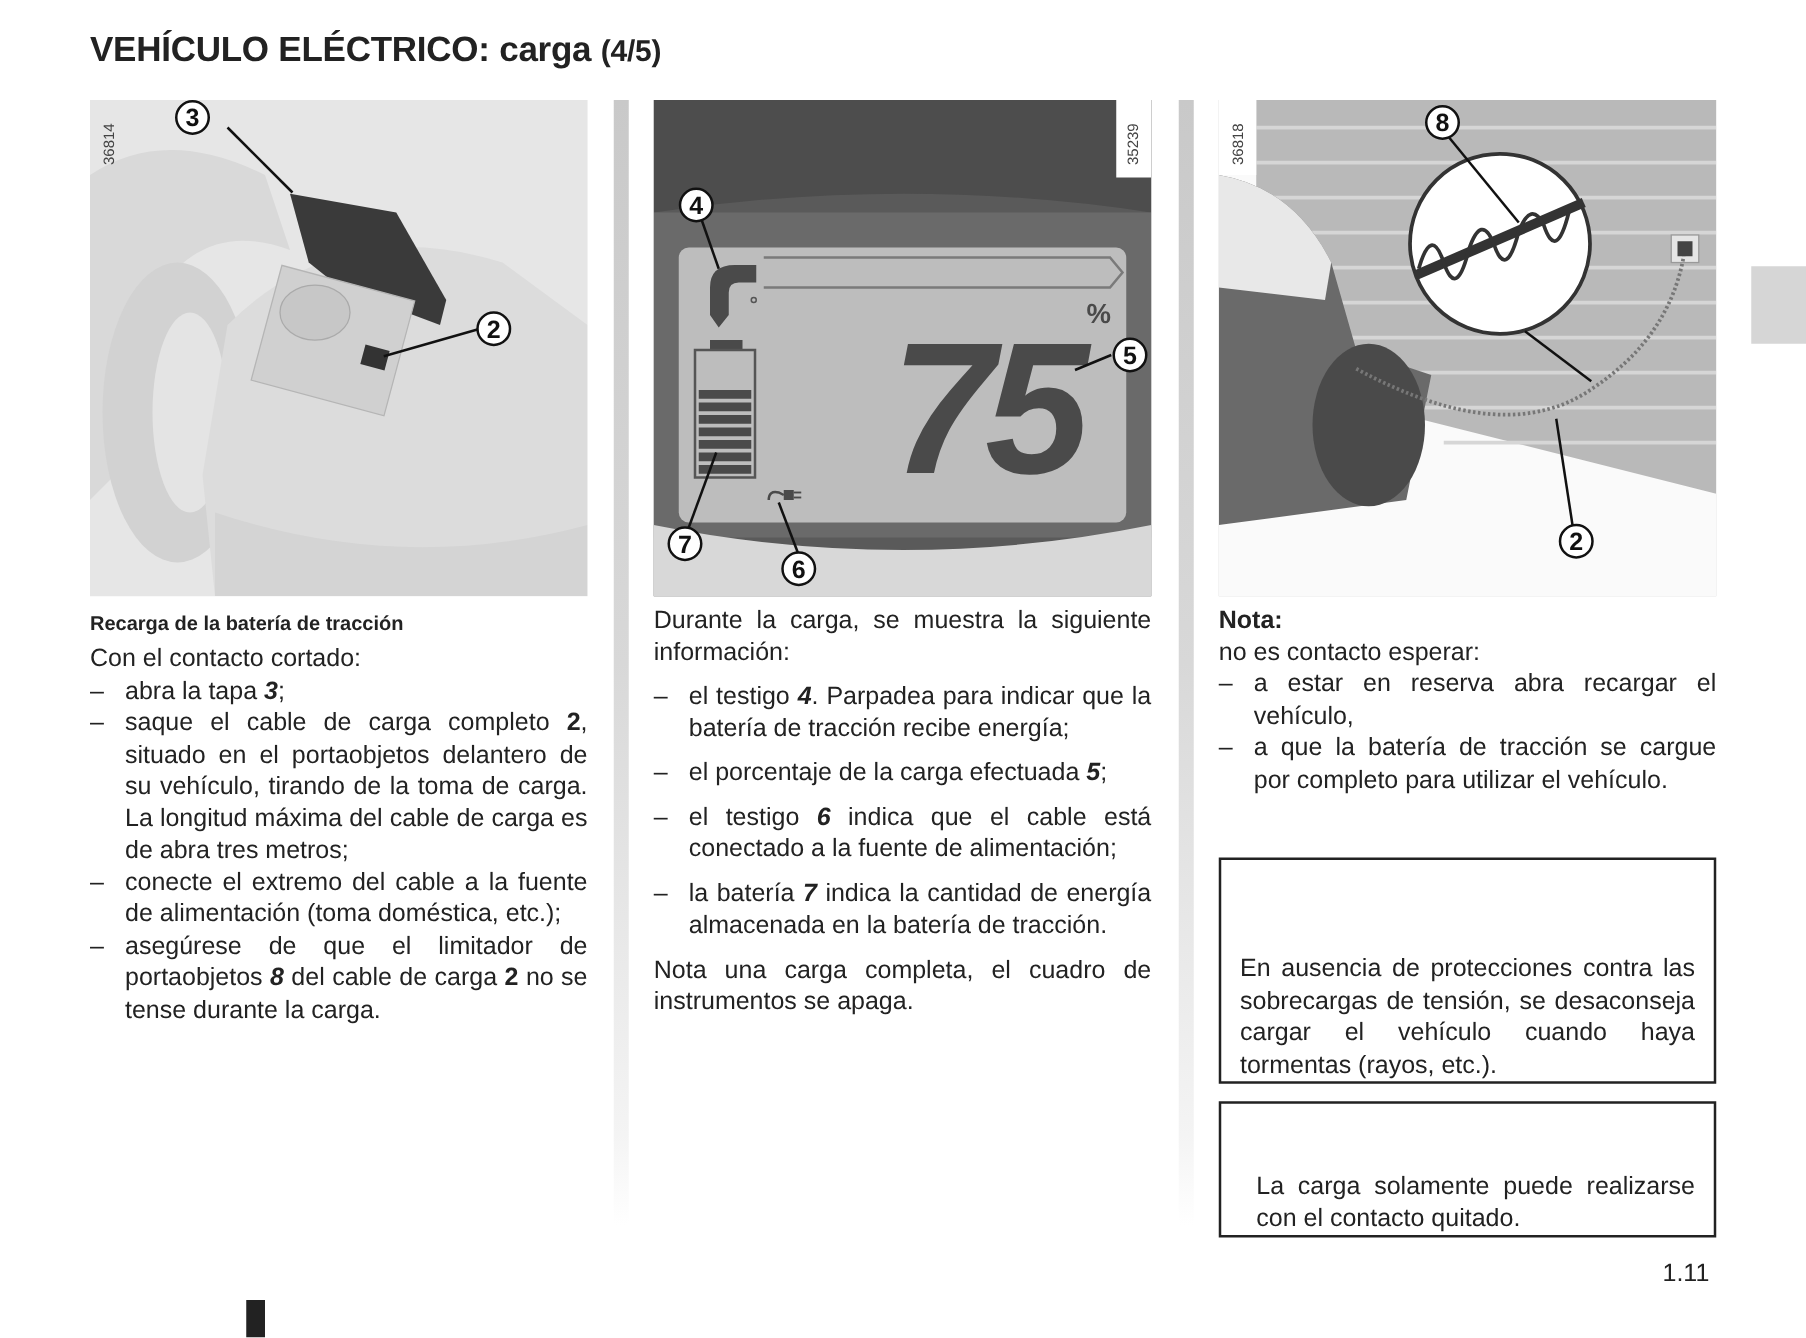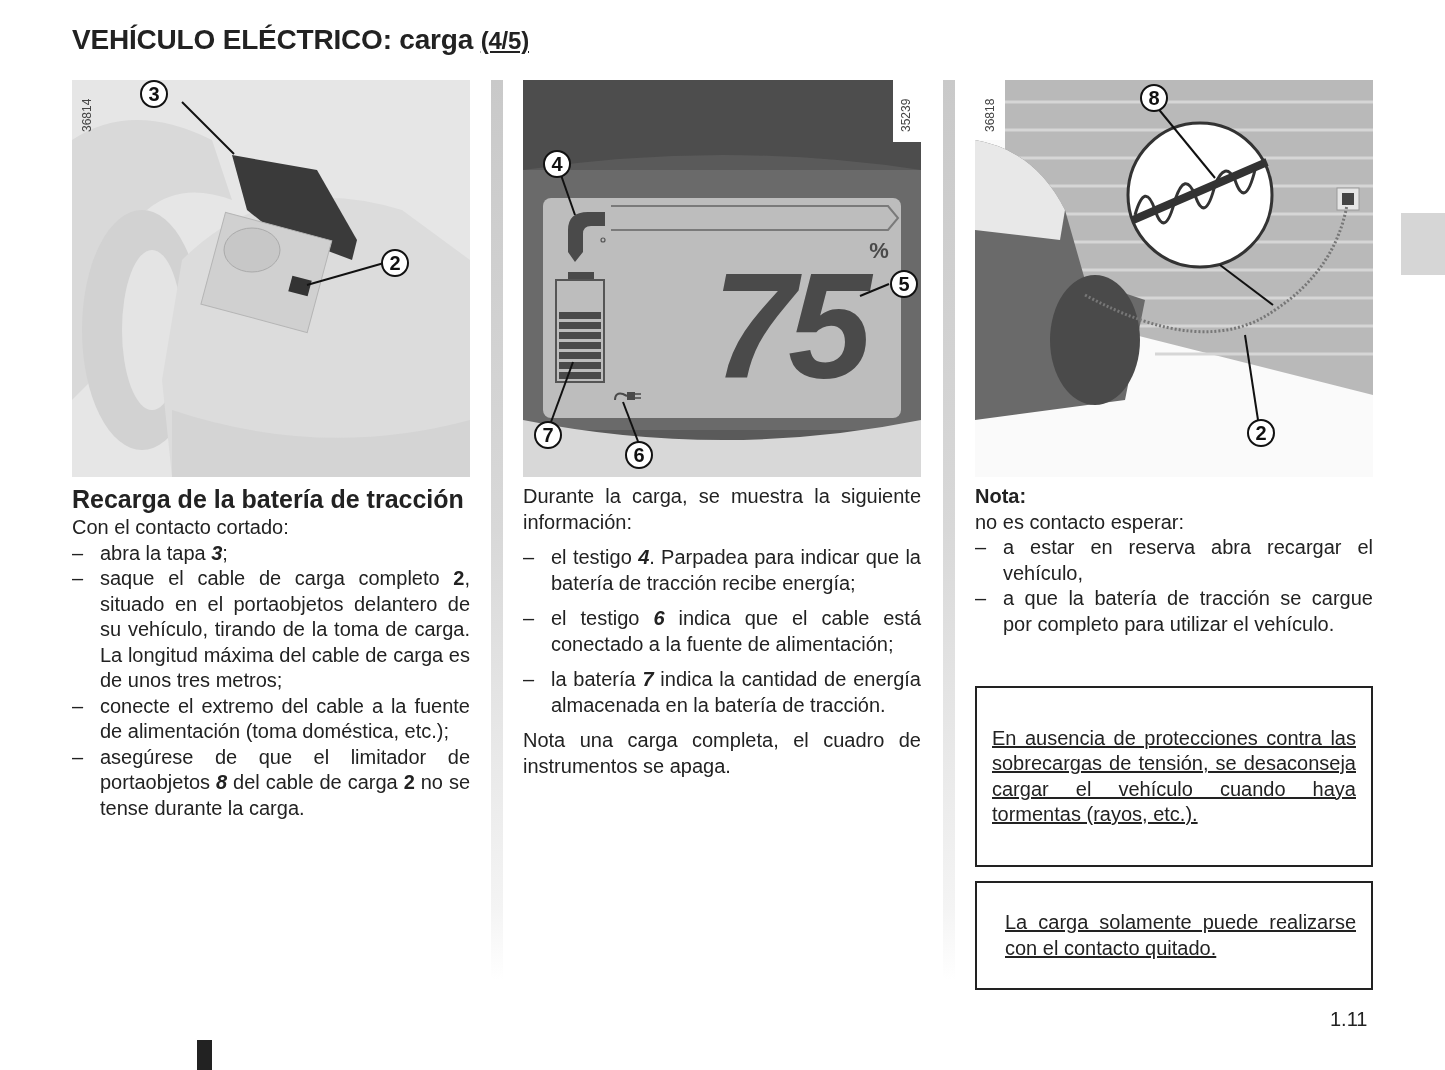--- a/index.html
+++ b/index.html
@@ -3,21 +3,21 @@
   <meta charset="utf-8">
   <style>
     * { box-sizing: border-box; margin: 0; padding: 0; }
     html, body { width: 1445px; height: 1070px; background: #ffffff; overflow: hidden; }
     body { position: relative; font-family: "Liberation Sans", sans-serif; color: #222; }
 
     .page-title {
       position: absolute; left: 72px; top: 24px;
       font-size: 28px; font-weight: bold; color: #222; letter-spacing: -0.2px;
     }
-    .page-title .suffix { font-size: 24px; text-decoration: underline; }
+    .page-title .suffix { font-size: 24px; }
 
     .divider {
       position: absolute; top: 80px; width: 12px; height: 900px;
       background: linear-gradient(to bottom, #c9c9c9 0%, #d8d8d8 50%, #f4f4f4 92%, #ffffff 100%);
     }
     .divider.d1 { left: 491px; }
     .divider.d2 { left: 943px; }
 
     .side-tab {
       position: absolute; left: 1401px; top: 213px; width: 44px; height: 62px;
@@ -33,36 +33,35 @@
     .ref-code {
       position: absolute; font-size: 12px; color: #444;
       transform: rotate(-90deg); transform-origin: left top; white-space: nowrap;
     }
 
     .column { position: absolute; top: 484px; width: 398px; font-size: 20px; line-height: 25.5px; color: #222; }
     .col1 { left: 72px; }
     .col2 { left: 523px; }
     .col3 { left: 975px; }
 
-    .section-heading { font-size: 25px; font-weight: bold; line-height: 31px; margin-bottom: 0; }
+    .section-heading { font-size: 16px; font-weight: bold; line-height: 31px; margin-bottom: 0; }
     .para { text-align: justify; }
     .dash-list { list-style: none; }
     .dash-list li { position: relative; padding-left: 28px; text-align: justify; }
     .dash-list li::before { content: "–"; position: absolute; left: 0; top: 0; }
     .col2 .dash-list li { margin-top: 10px; }
     .col2 .para.after { margin-top: 10px; }
     .ref { font-weight: bold; font-style: italic; }
     .ref-b { font-weight: bold; }
     .note-label { font-weight: bold; }
 
     .warn-box {
       position: absolute; left: 975px; width: 398px; border: 2px solid #222;
-      font-size: 20px; line-height: 25.5px; padding: 0 15px; display: flex; align-items: center;
+      font-size: 20px; line-height: 25.5px; padding: 0 15px; display: flex; align-items: flex-end;
       text-align: justify;
-      text-decoration: underline;
     }
     .warn-box.b1 { top: 686px; height: 181px; }
     .warn-box.b2 { top: 881px; height: 109px; padding-left: 28px; }
 
     .page-number { position: absolute; left: 1330px; top: 1008px; font-size: 20px; color: #222; }
     .page-marker { position: absolute; left: 197px; top: 1040px; width: 15px; height: 30px; background: #222; }
   </style>
 </head>
 <body>
 
@@ -191,30 +190,31 @@
     <rect x="0" y="0" width="30" height="60" fill="#fff"></rect>
   </svg>
   <div class="ref-code" style="left:8px; top:52px;">36818</div>
 </div>
 
 <div class="column col1">
   <h2 class="section-heading">Recarga de la batería de tracción</h2>
   <p class="para">Con el contacto cortado:</p>
   <ul class="dash-list">
     <li><span>abra la tapa </span><span class="ref">3</span><span>;</span></li>
-    <li><span>saque el cable de carga completo </span><span class="ref-b">2</span><span>, situado en el portaobjetos delantero de su vehículo, tirando de la toma de carga. La longitud máxima del cable de carga es de unos tres metros;</span></li>
+    <li><span>saque el cable de carga completo </span><span class="ref-b">2</span><span>, situado en el portaobjetos delantero de su vehículo, tirando de la toma de carga. La longitud máxima del cable de carga es de abra tres metros;</span></li>
     <li><span>conecte el extremo del cable a la fuente de alimentación (toma doméstica, etc.);</span></li>
     <li><span>asegúrese de que el limitador de portaobjetos </span><span class="ref">8</span><span> del cable de carga </span><span class="ref-b">2</span><span> no se tense durante la carga.</span></li>
   </ul>
 </div>
 
 <div class="column col2">
   <p class="para">Durante la carga, se muestra la siguiente información:</p>
   <ul class="dash-list">
     <li><span>el testigo </span><span class="ref">4</span><span>. Parpadea para indicar que la batería de tracción recibe energía;</span></li>
+    <li><span>el porcentaje de la carga efectuada </span><span class="ref">5</span><span>;</span></li>
     <li><span>el testigo </span><span class="ref">6</span><span> indica que el cable está conectado a la fuente de alimentación;</span></li>
     <li><span>la batería </span><span class="ref">7</span><span> indica la cantidad de energía almacenada en la batería de tracción.</span></li>
   </ul>
   <p class="para after">Nota una carga completa, el cuadro de instrumentos se apaga.</p>
 </div>
 
 <div class="column col3">
   <p class="note-label">Nota:</p>
   <p class="para">no es contacto esperar:</p>
   <ul class="dash-list">

